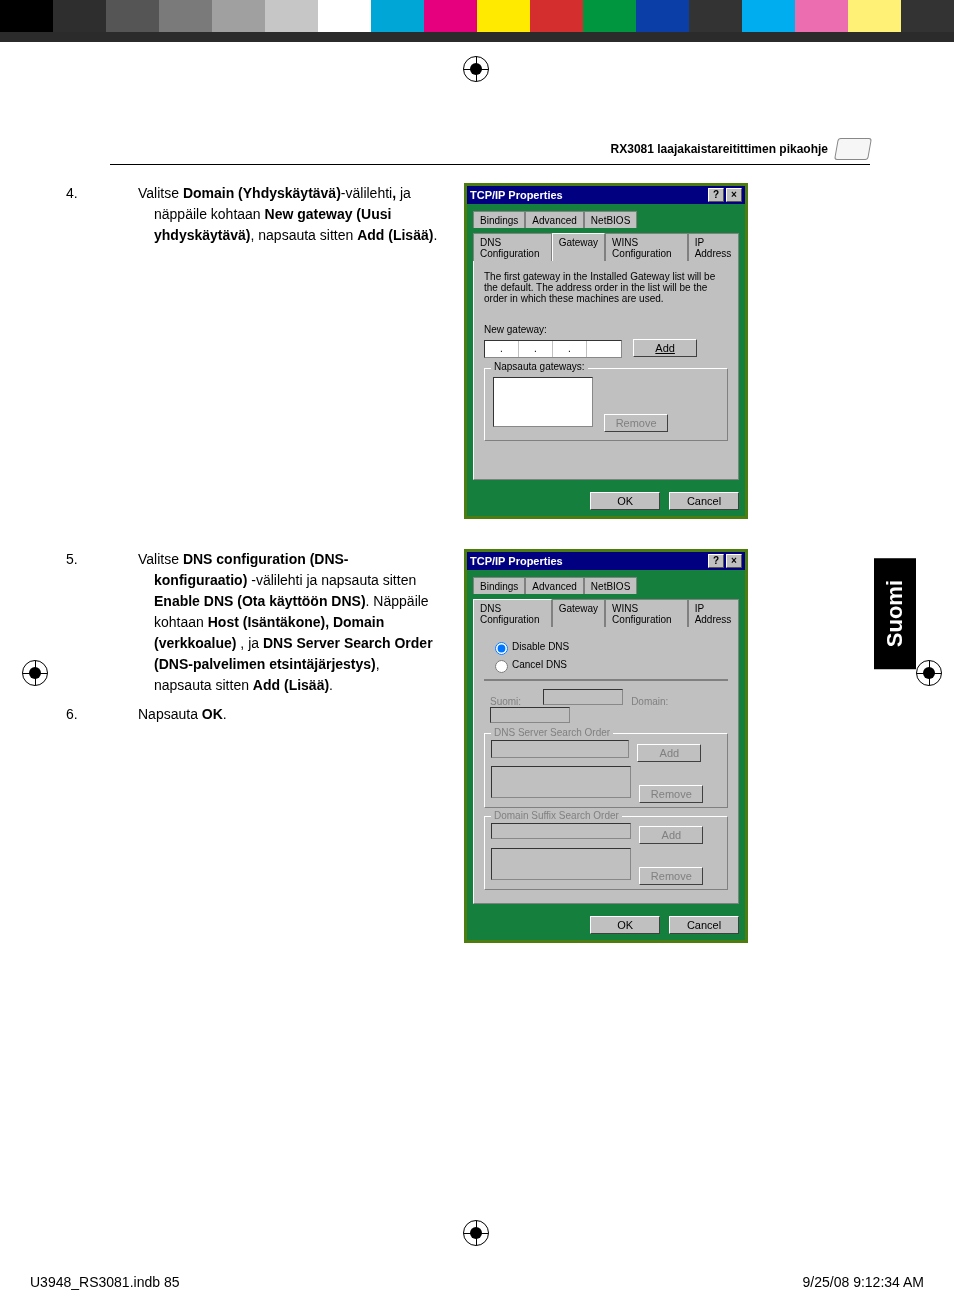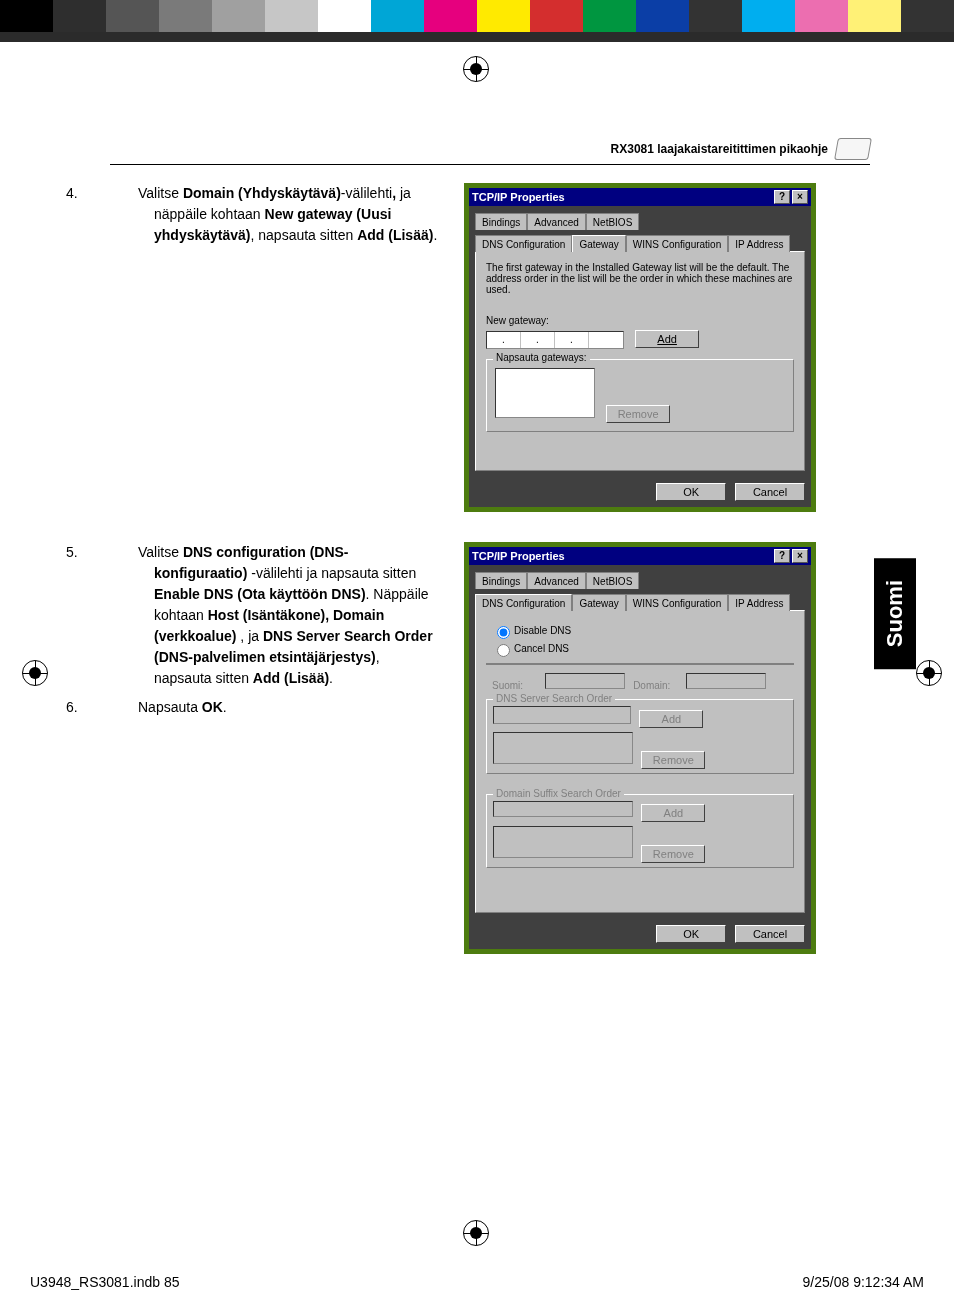--- a/index.html
+++ b/index.html
@@ -82,23 +82,23 @@
     flex: 0 0 330px;
     font-size: 14px;
     line-height: 1.5;
   }
   .instr .num { display: inline-block; width: 28px; }
   .instr p { margin: 0 0 8px 0; padding-left: 44px; text-indent: -44px; }
   .dialog-shell {
     flex: 0 0 340px;
   }
   .dialog {
-    width: 352px;
-    background: #404040;
-    border: 5px solid #4d7c0f;
+    width: 284px;
+    background: #15803d;
+    border: 3px solid #4d7c0f;
     font-size: 10px;
     font-family: "MS Sans Serif", Tahoma, sans-serif;
   }
   .titlebar {
     background: #000080;
     color: #fff;
     display: flex;
     align-items: center;
     justify-content: space-between;
     padding: 2px 3px;
@@ -134,21 +134,21 @@
   .tab.active, .tab2.active {
     border-top-color:#fff; border-left-color:#fff;
     background:#c0c0c0;
     z-index: 2;
   }
   .tabrow2 { margin-top:-1px; }
   .pane {
     margin: 0 6px 6px 6px;
     border: 1px solid #808080;
     border-top-color:#fff; border-left-color:#fff;
-    padding: 10px 10px 24px 10px;
+    padding: 10px 10px 5px 10px;
     background:#c0c0c0;
     min-height: 220px;
   }
   .pane .hint { font-size:10px; margin-bottom: 20px;}
   .fieldset {
     border: 1px solid #808080;
     border-top-color:#fff; border-left-color:#fff;
     padding: 8px;
     margin-bottom: 10px;
     position: relative;
@@ -221,21 +221,21 @@
     justify-content: space-between;
     font-size: 14px;
   }
   .sec-brk {
      border: 1px solid #808080;
      border-left:none;border-right:none;
      height:0; margin:6px 0 8px 0;
   }
   .greybox {
      border:1px solid #808080; border-top-color:#fff;border-left-color:#fff;
-     padding:6px 6px 4px 6px; margin-bottom:20px; position:relative;
+     padding:6px 6px 4px 6px; margin-bottom:8px; position:relative;
   }
   .greylegend{position:absolute;top:-7px;left:6px;background:#c0c0c0;padding:0 3px;color:#808080;}
 </style>
 </head>
 <body>
 
 <div class="colorbar" id="cbar">
     <div class="sw" style="background: rgb(0, 0, 0);"></div>
     <div class="sw" style="background: rgb(46, 46, 46);"></div>
     <div class="sw" style="background: rgb(85, 85, 85);"></div>

